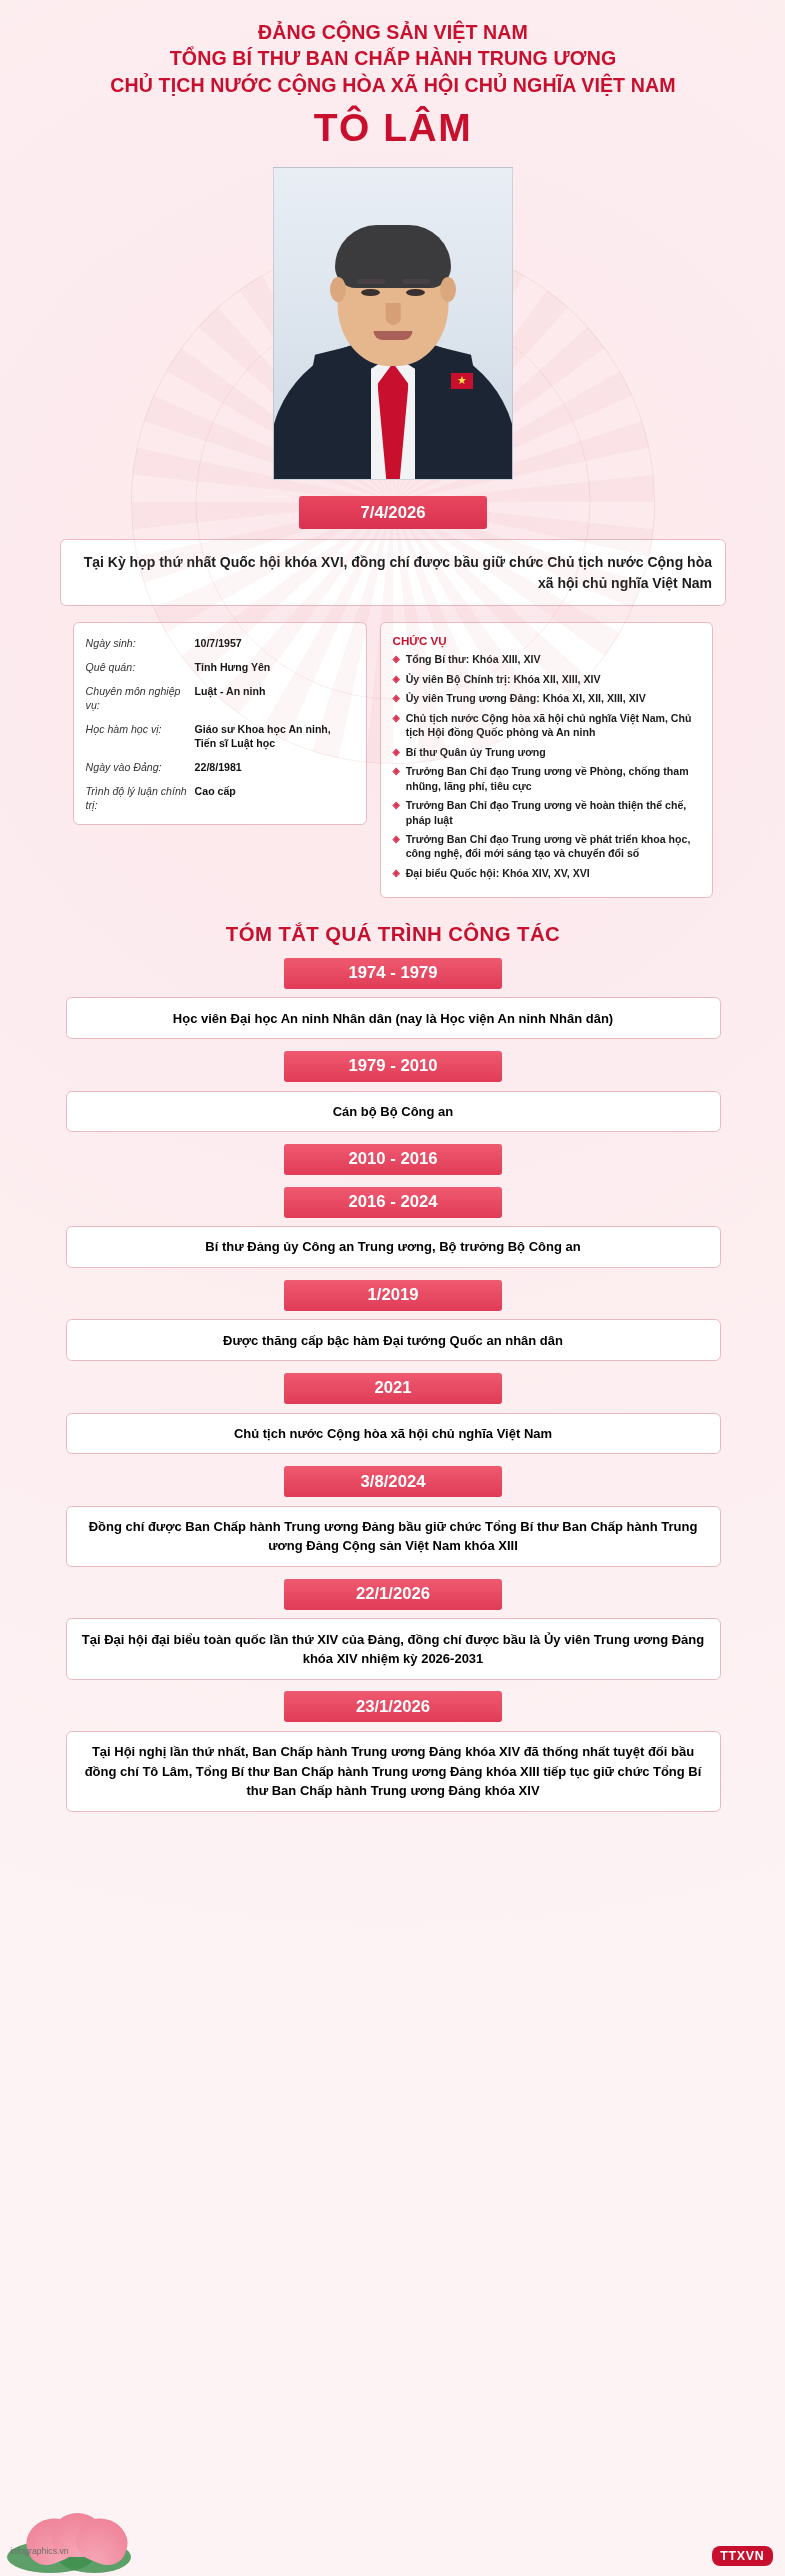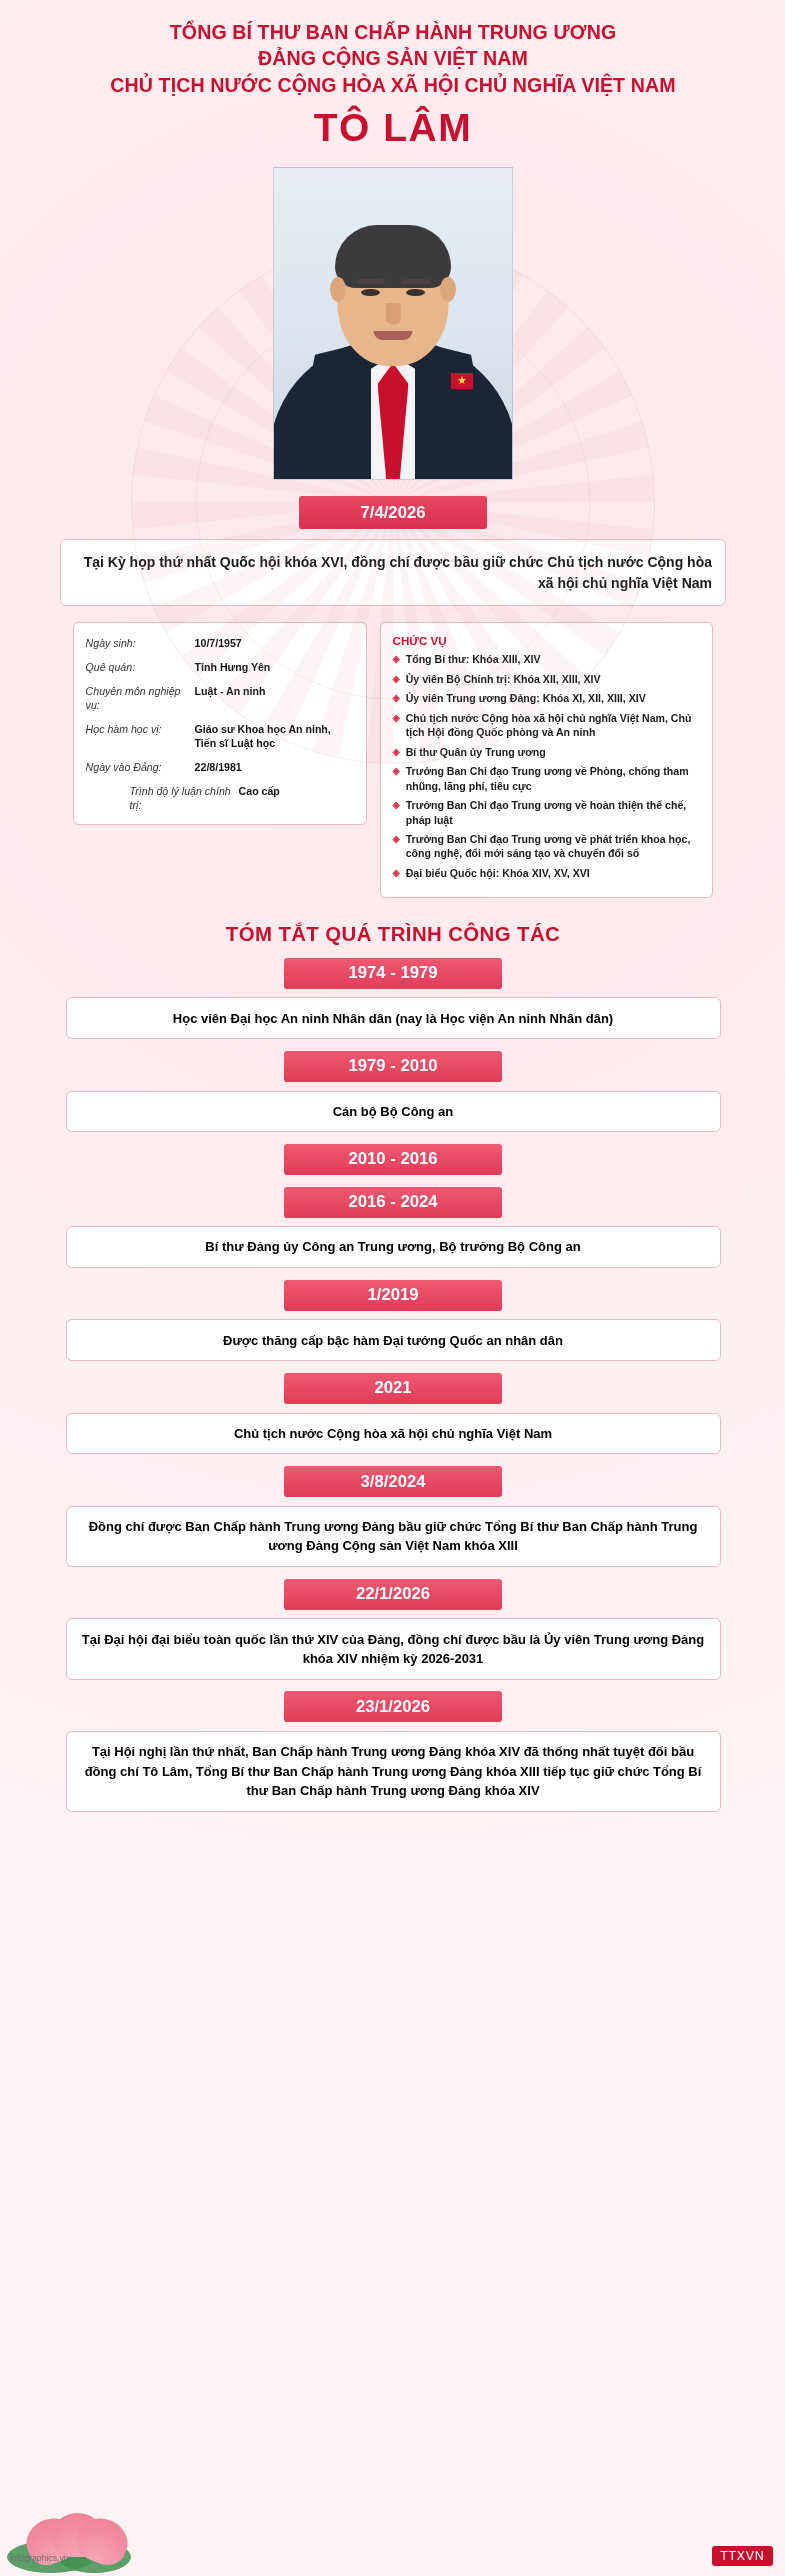--- a/index.html
+++ b/index.html
@@ -181,21 +181,21 @@
     margin: 16px auto 0;
     align-items: flex-start;
   }
   .info-box {
     width: 294px;
     padding: 13px 11.6px 11.6px;
     font-size: 10.6px;
     color: #1b1b1b;
   }
   .info-row { display: flex; margin-bottom: 9.5px; line-height: 1.35; }
-  .info-row:last-child { margin-bottom: 0; margin-left: 44px; }
+  .info-row:last-child { margin-bottom: 0; }
   .info-label { width: 109px; font-style: italic; color: #333; flex: none; }
   .info-value { font-weight: bold; color: #111; }
 
   .duty-box {
     flex: 1;
     padding: 10.2px 11.6px 11.6px;
     font-size: 10.6px;
   }
   .duty-title {
     color: #c8102e;
@@ -268,39 +268,39 @@
     position: absolute; bottom: 0; width: 51px; height: 44px;
     background: radial-gradient(circle at 50% 100%, #f6a6b6, #ef7f95);
     border-radius: 50% 50% 40% 40%;
   }
   .leaf {
     position: absolute; bottom: 2.9px; width: 87px; height: 32px;
     background: #3f8f4f; border-radius: 50%;
     opacity: .85;
   }
   .footer-credit {
-    position: absolute; left: 10.2px; bottom: 13px;
+    position: absolute; left: 10.2px; bottom: 20px;
     font-size: 8.7px; color: #6d6d6d;
   }
   .ttxvn {
     position: absolute; right: 13px; bottom: 10.2px;
-    background: #c8102e; color: #fff; font-weight: normal;
-    font-size: 12.4px; padding: 2.9px 8.7px; border-radius: 3px; letter-spacing: 0.7px;
+    background: #c8102e; color: #fff; font-weight: bold;
+    font-size: 12.4px; padding: 2.9px 8.7px; border-radius: 8px; letter-spacing: 0.7px;
   }
 </style>
 </head>
 <body>
 
 <div class="page">
 
   <div class="bg-medallion"></div>
 
   <div class="header">
+    <div class="line">ĐẢNG CỘNG SẢN VIỆT NAM</div>
     <div class="line">TỔNG BÍ THƯ BAN CHẤP HÀNH TRUNG ƯƠNG</div>
-    <div class="line">ĐẢNG CỘNG SẢN VIỆT NAM</div>
     <div class="line">CHỦ TỊCH NƯỚC CỘNG HÒA XÃ HỘI CHỦ NGHĨA VIỆT NAM</div>
     <div class="name">TÔ LÂM</div>
   </div>
 
   <div class="portrait-wrap">
     <div class="portrait">
       <div class="p-bg"></div>
       <div class="p-suit"></div>
       <div class="p-shirt"></div>
       <div class="p-tie"></div>

